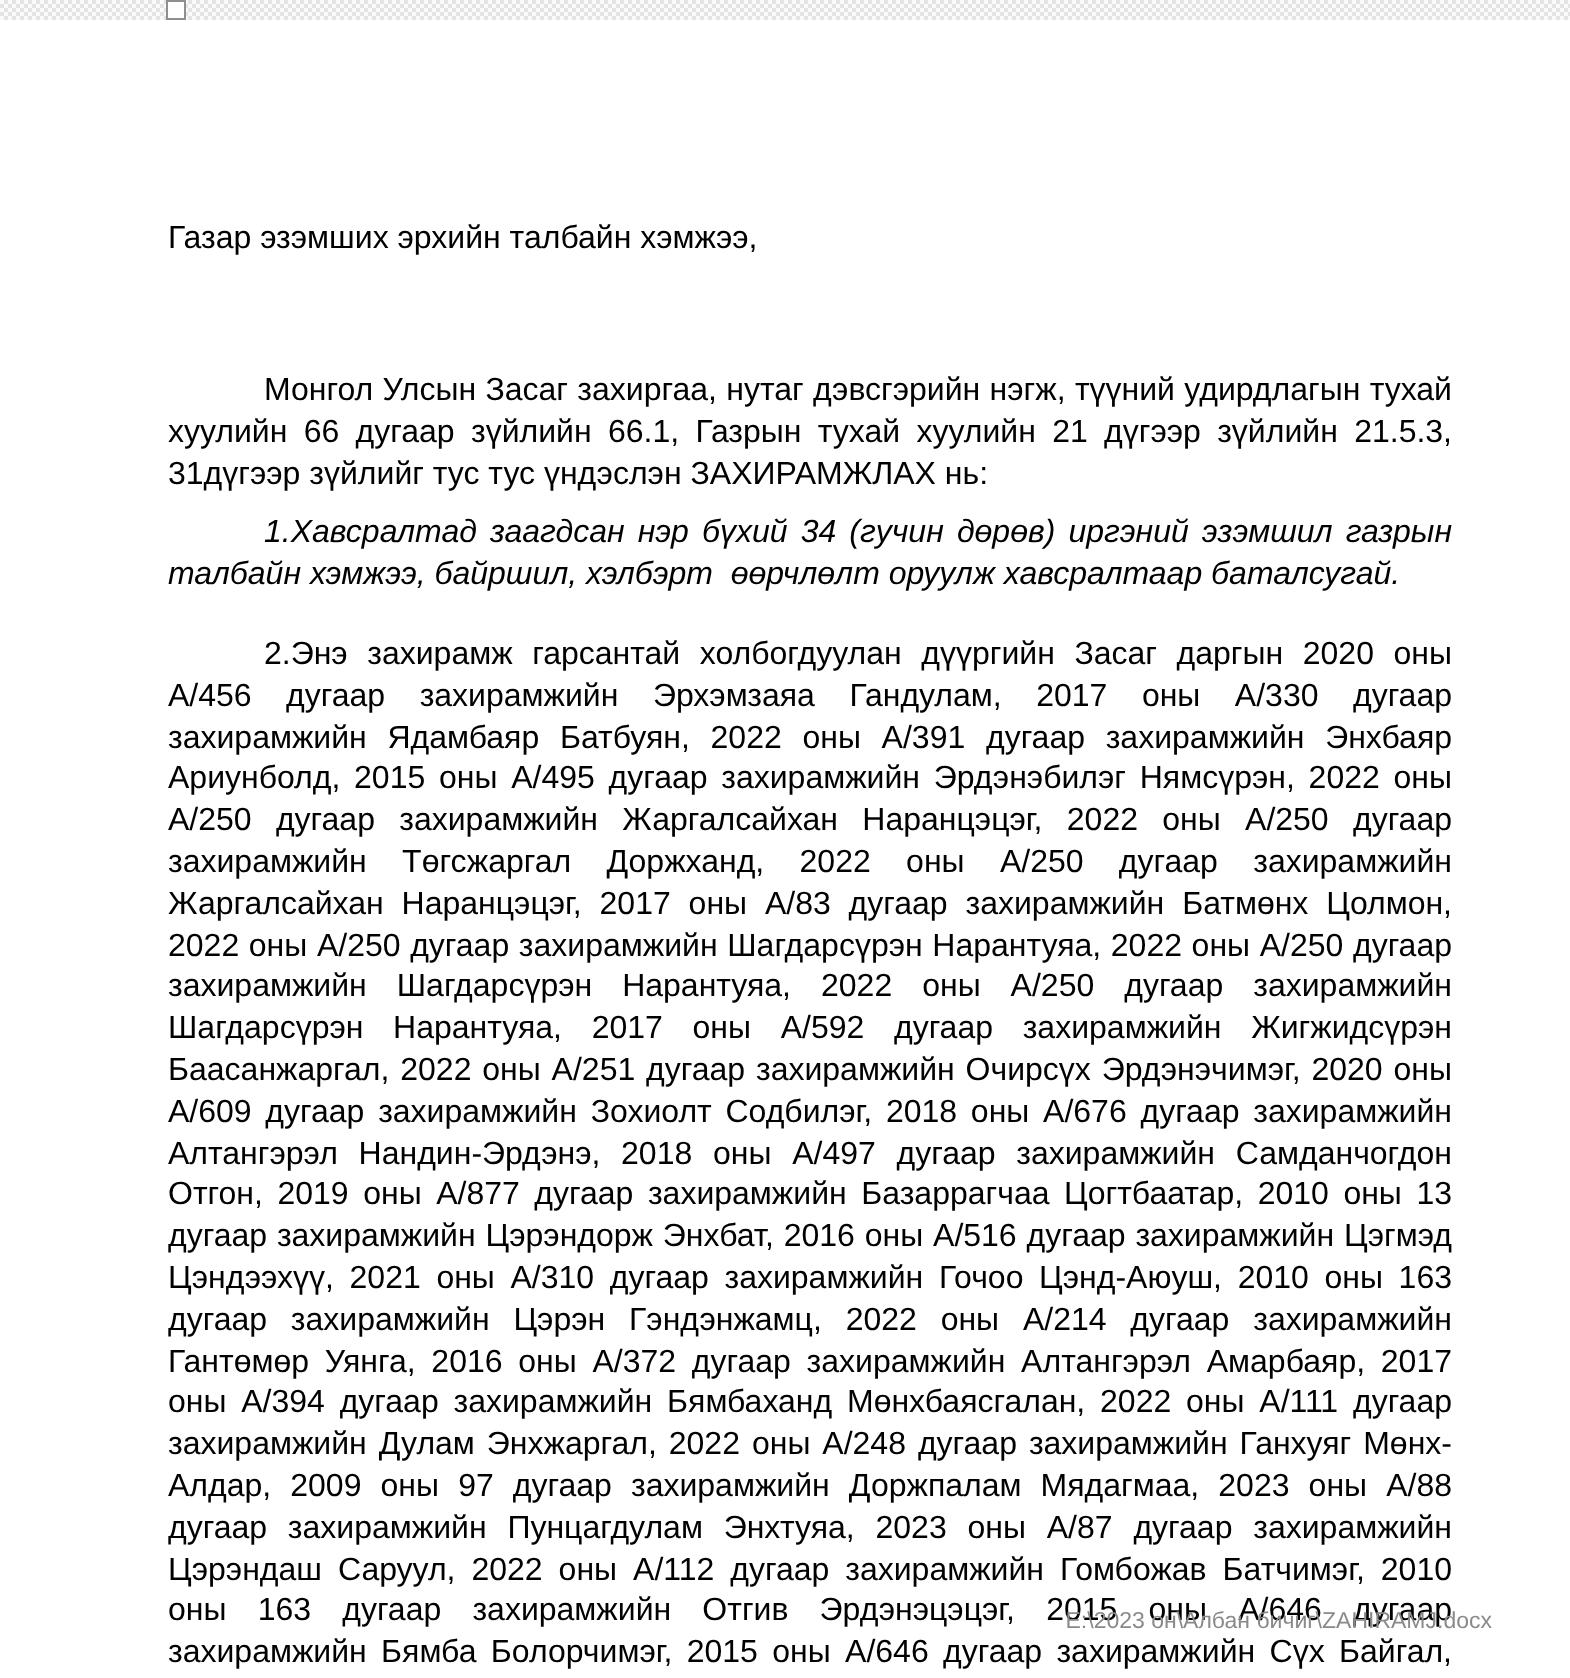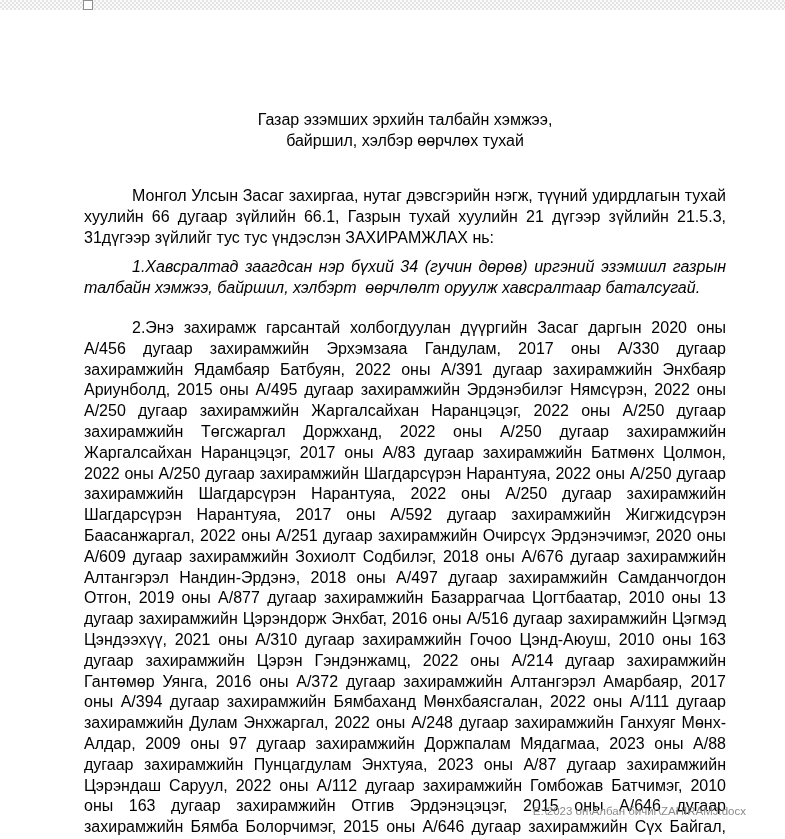--- a/index.html
+++ b/index.html
@@ -28,21 +28,21 @@
     top: 0; left: 83px;
     width: 8px; height: 8px;
     background: #ffffff;
     border: 1px solid #8f8f8f;
   }
   .doc-title {
     position: absolute;
     left: 84px;
     top: 109px;
     width: 642px;
-    text-align: center;
+    text-align: left;
     font-size: 16px;
     line-height: 21px;
   }
   .para {
     position: absolute;
     left: 84px;
     width: 642px;
     font-size: 16px;
     line-height: 20.8px;
     text-align: justify;
@@ -64,21 +64,20 @@
 </style>
 </head>
 <body>
 
 <div class="top-strip"></div>
 <div class="ruler-marker"></div>
 
 <div>
   <div class="doc-title">
     <div>Газар эзэмших эрхийн талбайн хэмжээ,</div>
-    <div>байршил, хэлбэр өөрчлөх тухай</div>
   </div>
 
   <div class="para para-intro">Монгол Улсын Засаг захиргаа, нутаг дэвсгэрийн нэгж, түүний удирдлагын тухай хуулийн 66 дугаар зүйлийн 66.1, Газрын тухай хуулийн 21 дүгээр зүйлийн 21.5.3, 31дүгээр зүйлийг тус тус үндэслэн ЗАХИРАМЖЛАХ нь:</div>
 
   <div class="para para-point1">1.Хавсралтад заагдсан нэр бүхий 34 (гучин дөрөв) иргэний эзэмшил газрын талбайн хэмжээ, байршил, хэлбэрт  өөрчлөлт оруулж хавсралтаар баталсугай.</div>
 
   <div class="para para-point2">2.Энэ захирамж гарсантай холбогдуулан дүүргийн Засаг даргын 2020 оны А/456 дугаар захирамжийн Эрхэмзаяа Гандулам, 2017 оны А/330 дугаар захирамжийн Ядамбаяр Батбуян, 2022 оны А/391 дугаар захирамжийн Энхбаяр Ариунболд, 2015 оны А/495 дугаар захирамжийн Эрдэнэбилэг Нямсүрэн, 2022 оны А/250 дугаар захирамжийн Жаргалсайхан Наранцэцэг, 2022 оны А/250 дугаар захирамжийн Төгсжаргал Доржханд, 2022 оны А/250 дугаар захирамжийн Жаргалсайхан Наранцэцэг, 2017 оны А/83 дугаар захирамжийн Батмөнх Цолмон, 2022 оны А/250 дугаар захирамжийн Шагдарсүрэн Нарантуяа, 2022 оны А/250 дугаар захирамжийн Шагдарсүрэн Нарантуяа, 2022 оны А/250 дугаар захирамжийн Шагдарсүрэн Нарантуяа, 2017 оны А/592 дугаар захирамжийн Жигжидсүрэн Баасанжаргал, 2022 оны А/251 дугаар захирамжийн Очирсүх Эрдэнэчимэг, 2020 оны А/609 дугаар захирамжийн Зохиолт Содбилэг, 2018 оны А/676 дугаар захирамжийн Алтангэрэл Нандин-Эрдэнэ, 2018 оны А/497 дугаар захирамжийн Самданчогдон Отгон, 2019 оны А/877 дугаар захирамжийн Базаррагчаа Цогтбаатар, 2010 оны 13 дугаар захирамжийн Цэрэндорж Энхбат, 2016 оны А/516 дугаар захирамжийн Цэгмэд Цэндээхүү, 2021 оны А/310 дугаар захирамжийн Гочоо Цэнд-Аюуш, 2010 оны 163 дугаар захирамжийн Цэрэн Гэндэнжамц, 2022 оны А/214 дугаар захирамжийн       Гантөмөр Уянга, 2016 оны А/372 дугаар захирамжийн Алтангэрэл Амарбаяр, 2017 оны А/394 дугаар захирамжийн Бямбаханд Мөнхбаясгалан, 2022 оны А/111 дугаар захирамжийн Дулам Энхжаргал, 2022 оны А/248 дугаар захирамжийн Ганхуяг Мөнх-Алдар, 2009 оны 97 дугаар захирамжийн Доржпалам Мядагмаа, 2023 оны А/88 дугаар захирамжийн Пунцагдулам Энхтуяа, 2023 оны А/87 дугаар захирамжийн Цэрэндаш Саруул, 2022 оны А/112 дугаар захирамжийн Гомбожав Батчимэг, 2010 оны 163 дугаар захирамжийн Отгив Эрдэнэцэцэг, 2015 оны А/646 дугаар захирамжийн Бямба Болорчимэг, 2015 оны А/646 дугаар захирамжийн Сүх Байгал, 2010 оны 163 дугаар захирамжийн Шар Бат-Эрдэнэ нарт холбогдох хэсгийг тус тус хүчингүй болгосугай.</div>
 
   <div class="doc-footer">E:\2023 он\Албан бичиг\ZAHIRAMJ.docx</div>
 </div>

